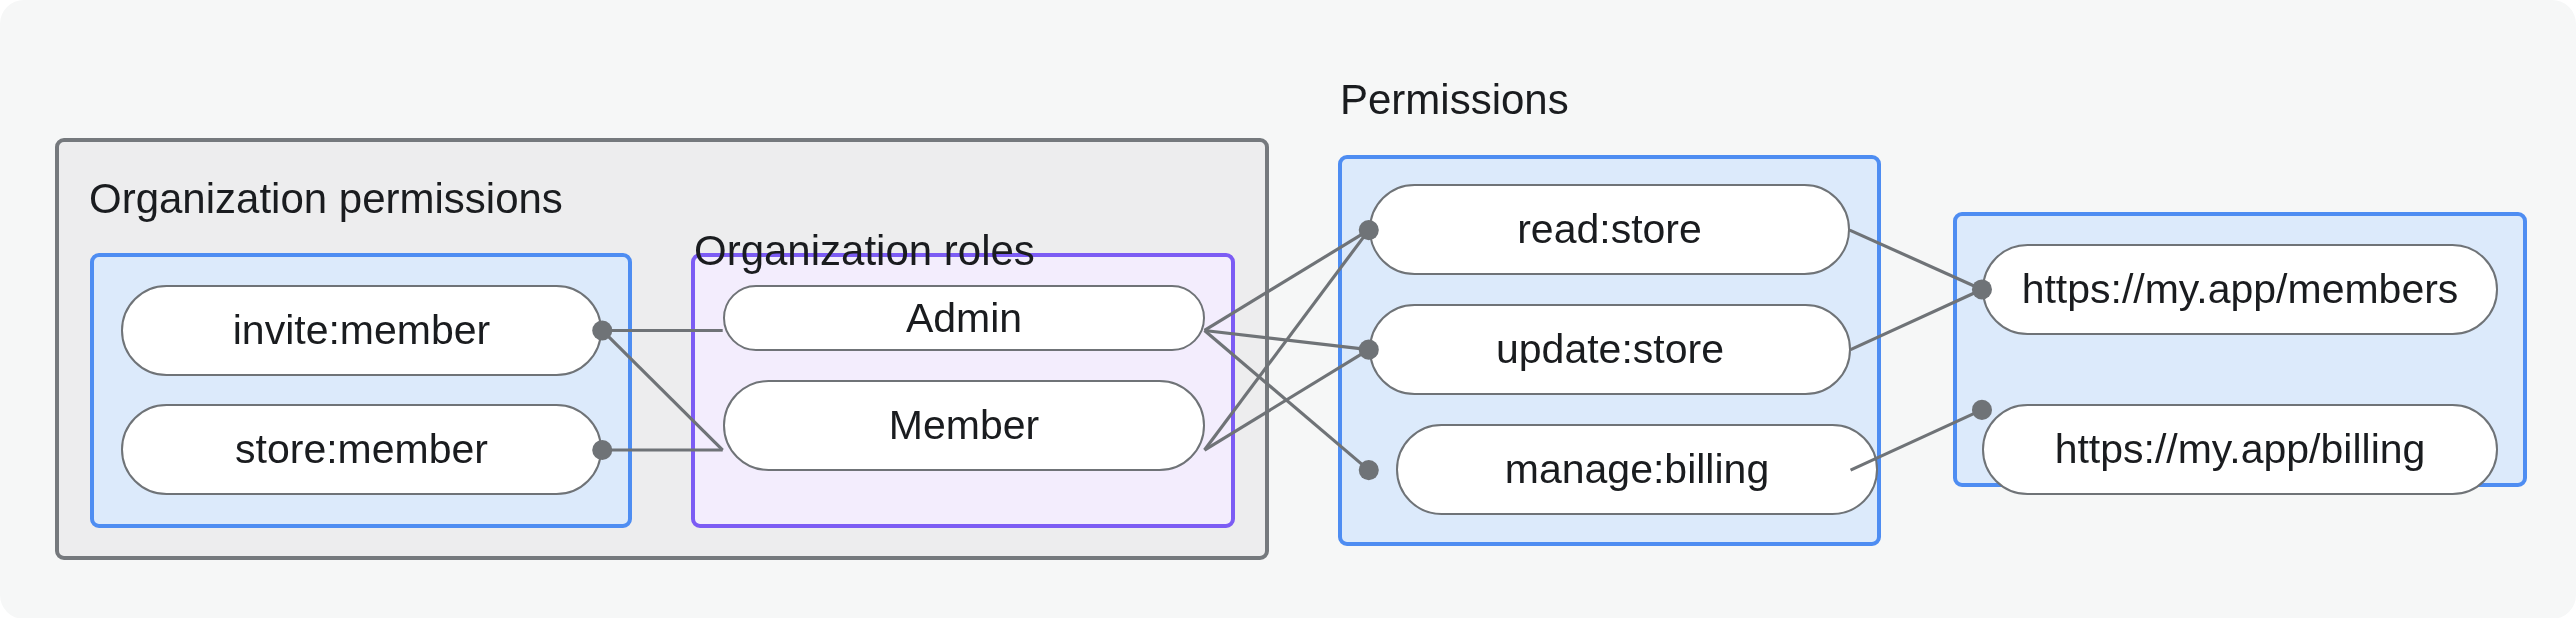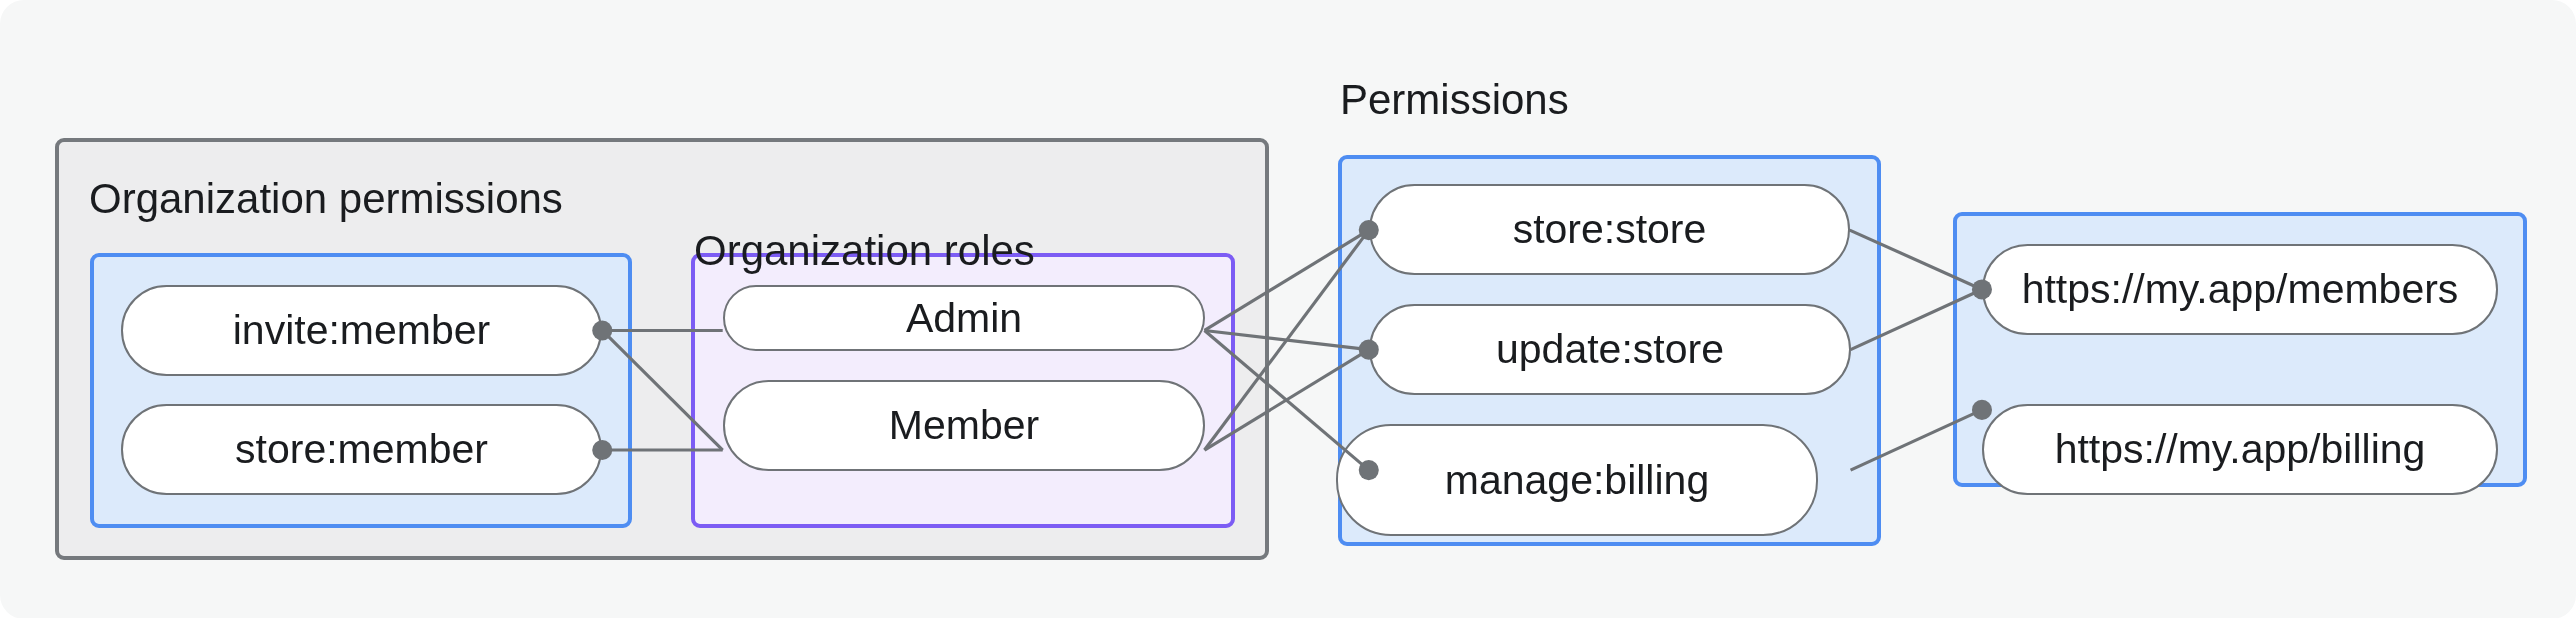--- a/index.html
+++ b/index.html
@@ -46,23 +46,23 @@
   <div class="box" id="api-resources-box"></div>
 
   <div class="lbl" id="org-permissions-label">Organization permissions</div>
   <div class="lbl" id="org-roles-label">Organization roles</div>
   <div class="lbl" id="permissions-label">Permissions</div>
 
   <div class="pill" style="left: 121px; top: 285px; width: 481px; height: 91px;">invite:member</div>
   <div class="pill" style="left: 121px; top: 404px; width: 481px; height: 91px;">store:member</div>
   <div class="pill" style="left: 723px; top: 285px; width: 482px; height: 66px;">Admin</div>
   <div class="pill" style="left: 723px; top: 380px; width: 482px; height: 91px;">Member</div>
-  <div class="pill" style="left: 1369px; top: 184px; width: 481px; height: 91px;">store:store</div>
+  <div class="pill" style="left: 1369px; top: 184px; width: 481px; height: 91px;">read:store</div>
   <div class="pill" style="left: 1369px; top: 304px; width: 482px; height: 91px;">update:store</div>
-  <div class="pill" style="left: 1336px; top: 424px; width: 482px; height: 112px;">manage:billing</div>
+  <div class="pill" style="left: 1396px; top: 424px; width: 482px; height: 91px;">manage:billing</div>
   <div class="pill" style="left: 1982px; top: 244px; width: 516px; height: 91px;">https://my.app/members</div>
   <div class="pill" style="left: 1982px; top: 364px; width: 516px; height: 91px; margin-top: 40px;">https://my.app/billing</div>
 
   <svg id="connector-svg" viewBox="0 0 2823 678" xmlns="http://www.w3.org/2000/svg">
       <line x1="660" y1="362" x2="792" y2="362" stroke="#6f7377" stroke-width="3.5"></line>
       <line x1="660" y1="362" x2="792" y2="493" stroke="#6f7377" stroke-width="3.5"></line>
       <line x1="660" y1="493" x2="792" y2="493" stroke="#6f7377" stroke-width="3.5"></line>
       <line x1="1320" y1="362" x2="1500" y2="252" stroke="#6f7377" stroke-width="3.5"></line>
       <line x1="1320" y1="362" x2="1500" y2="383" stroke="#6f7377" stroke-width="3.5"></line>
       <line x1="1320" y1="362" x2="1500" y2="515" stroke="#6f7377" stroke-width="3.5"></line>

